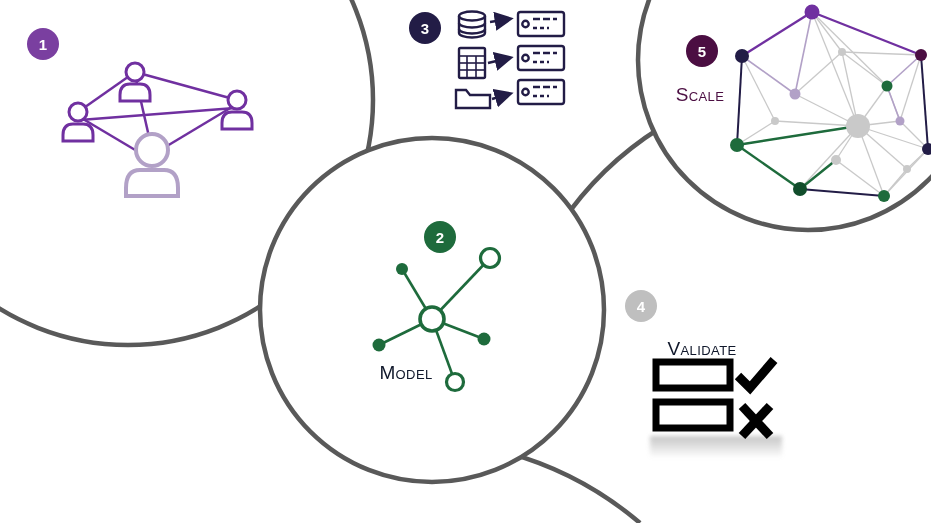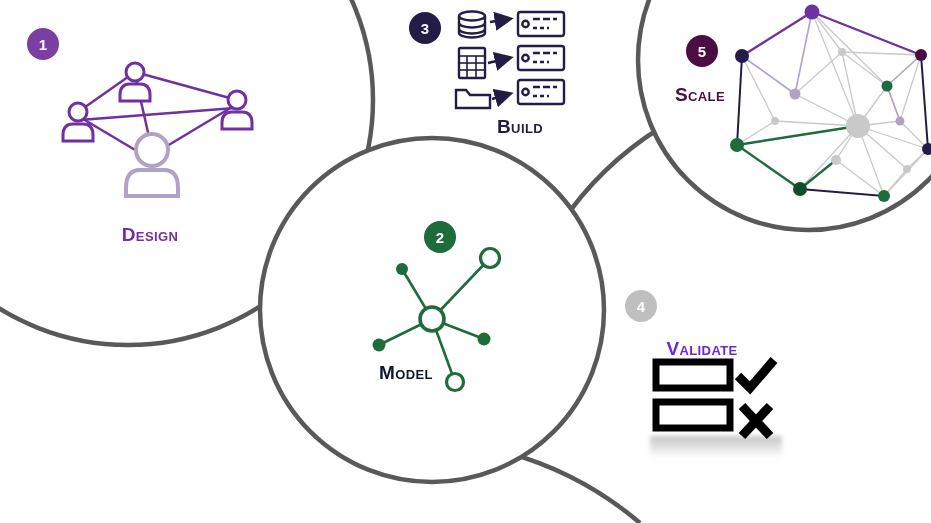--- a/index.html
+++ b/index.html
@@ -10,21 +10,21 @@
   .bg { position:absolute; left:0; top:0; }
   .ring { fill:#fff; stroke:var(--ring,#595959); stroke-width:4.5px; }
   .arc  { fill:none; stroke:var(--ring,#595959); stroke-width:4.5px; }
 
   .icon { position:absolute; }
 
   .badge { position:absolute; width:32px; height:32px; border-radius:50%;
            color:#fff; font-weight:bold; font-size:15px;
            display:flex; align-items:center; justify-content:center; }
 
-  .label { position:absolute; text-align:center; font-weight:bold;
+  .label { position:absolute; text-align:center; font-weight:normal;
            font-size:19px; font-variant:small-caps; letter-spacing:.4px; }
 
   .shadow { position:absolute; left:650px; top:436px; width:132px; height:22px;
             background:linear-gradient(180deg, rgba(128,128,128,.45), rgba(255,255,255,0));
             filter:blur(2px); }
 
   
   .eg  { stroke:var(--lgray);  stroke-width:1.3px; }
   .el  { stroke:var(--lav);    stroke-width:1.6px; }
   .ep  { stroke:var(--purple); stroke-width:2.4px; }
@@ -75,21 +75,20 @@
           <circle cx="197" cy="50" r="9"></circle>
           <path d="M182 79 V73 Q182 62 192 62 H202 Q212 62 212 73 V79 Z"></path>
         </g>
         <g class="lp" stroke-width="4">
           <circle cx="112" cy="100" r="16"></circle>
           <path d="M86 146 V138 Q86 120 100 120 H124 Q138 120 138 138 V146 Z"></path>
         </g>
       </g>
     </svg>
   </div>
-  <div class="label" style="left: 100px; top: 224px; width: 100px; color: rgb(112, 48, 160);">Design</div>
 
   <div class="icon" style="left: 358px; top: 240px; color: rgb(30, 107, 60);">
     <svg width="160" height="160" viewBox="0 0 160 160">
       <g stroke="currentColor" stroke-width="2.6">
         <line x1="74" y1="79" x2="132" y2="18"></line>
         <line x1="74" y1="79" x2="97" y2="142"></line>
         <line x1="74" y1="79" x2="21" y2="105"></line>
         <line x1="74" y1="79" x2="44" y2="29"></line>
         <line x1="74" y1="79" x2="126" y2="99"></line>
       </g>
@@ -153,23 +152,22 @@
           </g>
         </g>
         <g>
           <line x1="44" y1="16" x2="63" y2="13" marker-end="url(#ah)"></line>
           <line x1="42" y1="57" x2="63" y2="52" marker-end="url(#ah)"></line>
           <line x1="46" y1="93" x2="63" y2="88" marker-end="url(#ah)"></line>
         </g>
       </g>
     </svg>
   </div>
-  <div class="label" style="left: 470px; top: 116px; width: 100px; color: rgb(34, 28, 70);">Build</div>
-
-  <div class="label" style="left: 640px; top: 338px; width: 124px; color: #6d28d9;">Validate</div>
+
+  <div class="label" style="left: 640px; top: 338px; width: 124px; color: #0f172a;">Validate</div>
   <div class="shadow"></div>
   <div class="icon" style="left: 648px; top: 356px; color: rgb(0, 0, 0);">
     <svg width="140" height="96" viewBox="0 0 140 96">
       <rect x="8" y="6" width="74" height="26" fill="#fff" stroke="currentColor" stroke-width="7"></rect>
       <path d="M90 20 L102 32 L126 4" fill="none" stroke="currentColor" stroke-width="9"></path>
       <rect x="8" y="46" width="74" height="26" fill="#fff" stroke="currentColor" stroke-width="7"></rect>
       <g stroke="currentColor" stroke-width="9">
         <line x1="94" y1="50" x2="122" y2="80"></line>
         <line x1="122" y1="50" x2="94" y2="80"></line>
       </g>

